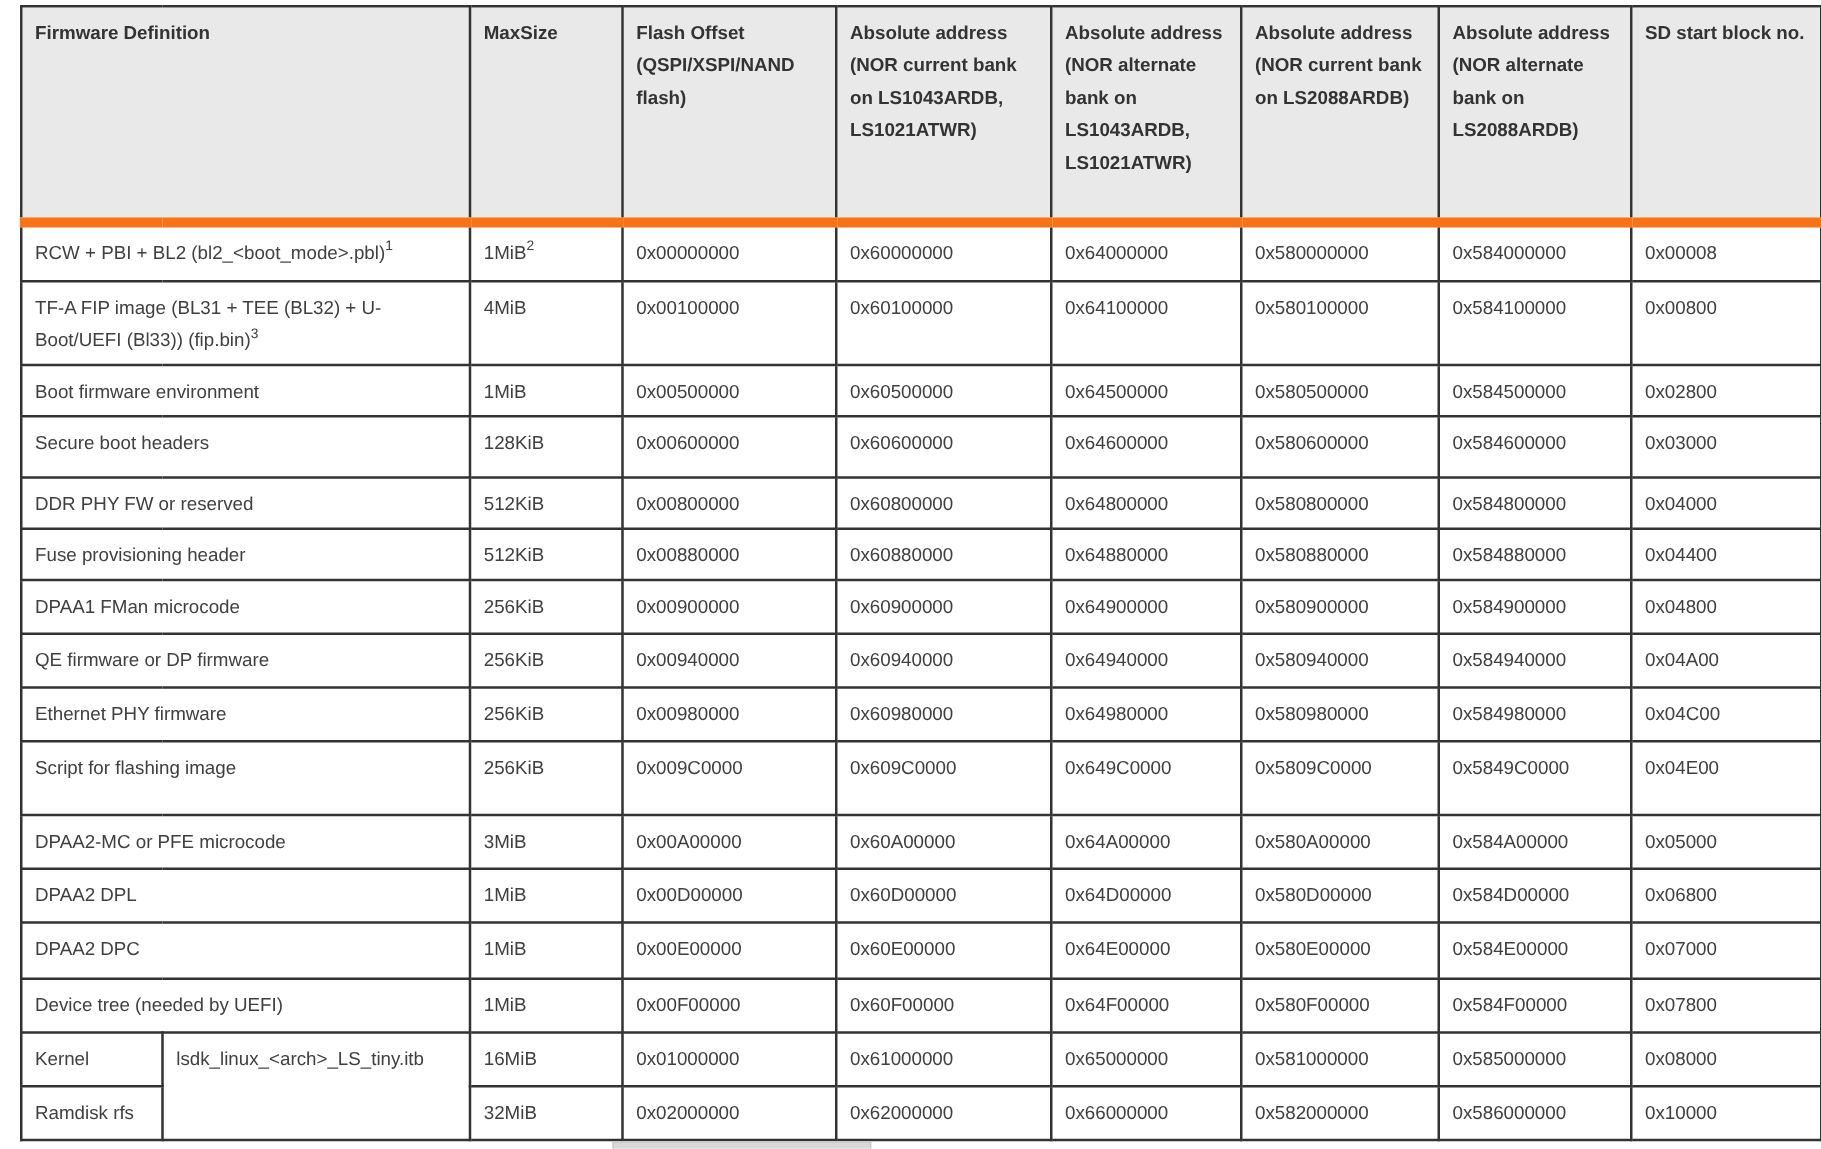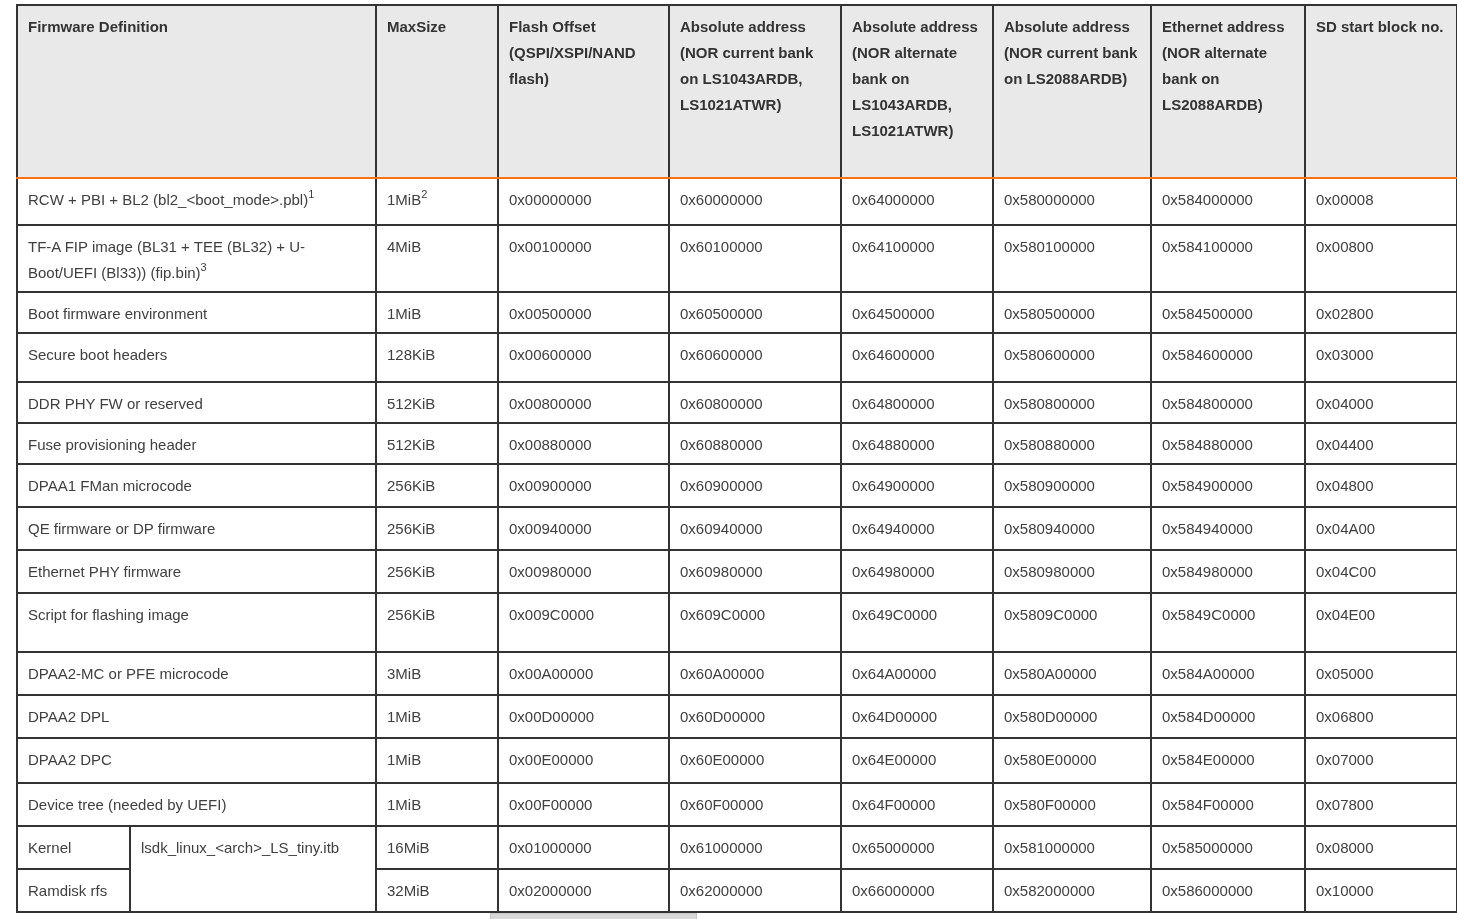--- a/index.html
+++ b/index.html
@@ -18,21 +18,21 @@
     padding: 8px 10px 5px 10px;
     font-size: 15px;
     line-height: 26px;
     overflow: hidden;
     word-wrap: break-word;
   }
   .fw-table th {
     background: #e9e9e9;
     font-weight: bold;
     color: #333333;
-    border-bottom: 2px solid #f97316;
+    border-bottom: 8px solid #f97316;
   }
   .fw-table td { background: #ffffff; }
   sup.fn {
     font-size: 11px;
     line-height: 0;
     position: relative;
     top: -1px;
   }
   .hscroll-thumb {
     position: absolute;
@@ -63,21 +63,21 @@
         <col style="width:152px">
     </colgroup>
     <thead>
       <tr style="height:173px">
         <th colspan="2">Firmware Definition</th>
         <th>MaxSize</th>
         <th>Flash Offset (QSPI/XSPI/NAND flash)</th>
         <th>Absolute address (NOR current bank on LS1043ARDB, LS1021ATWR)</th>
         <th>Absolute address (NOR alternate bank on LS1043ARDB, LS1021ATWR)</th>
         <th>Absolute address (NOR current bank on LS2088ARDB)</th>
-        <th>Ethernet address (NOR alternate bank on LS2088ARDB)</th>
+        <th>Absolute address (NOR alternate bank on LS2088ARDB)</th>
         <th>SD start block no.</th>
       </tr>
     </thead>
     <tbody>
       <tr style="height:47px">
         <td colspan="2"><span>RCW + PBI + BL2 (bl2_&lt;boot_mode&gt;.pbl)</span><sup class="fn">1</sup></td>
         <td><span>1MiB</span><sup class="fn">2</sup></td>
         <td>0x00000000</td>
         <td>0x60000000</td>
         <td>0x64000000</td>

